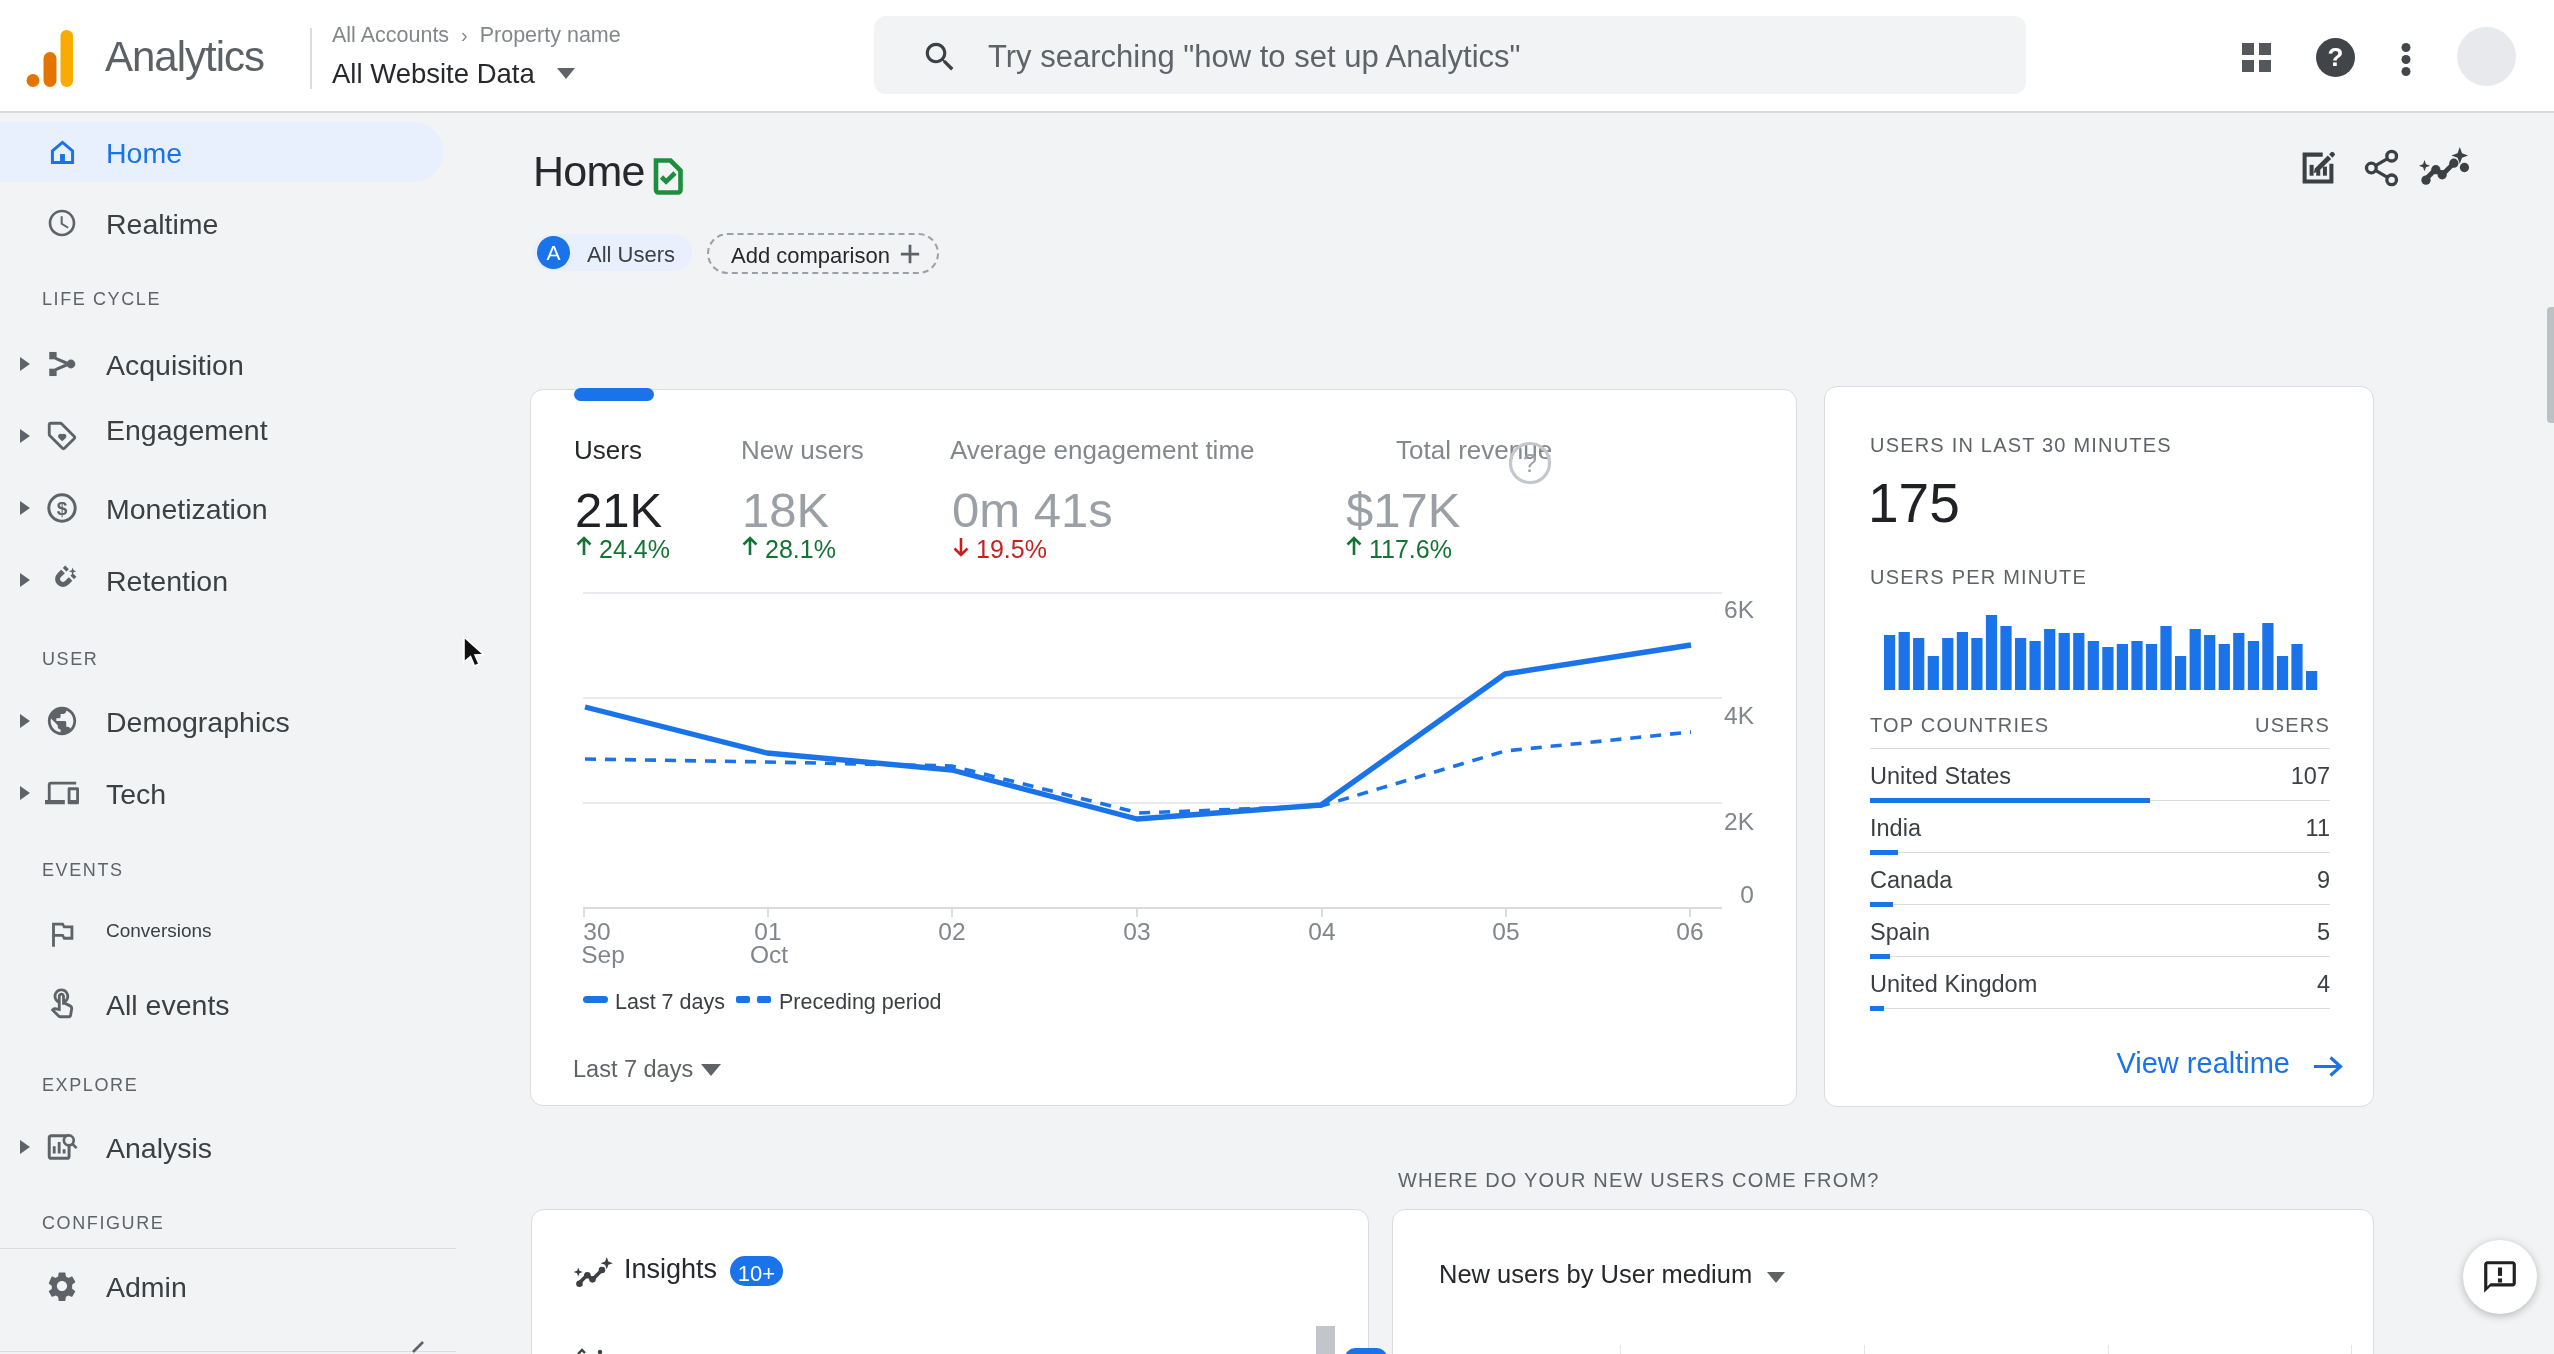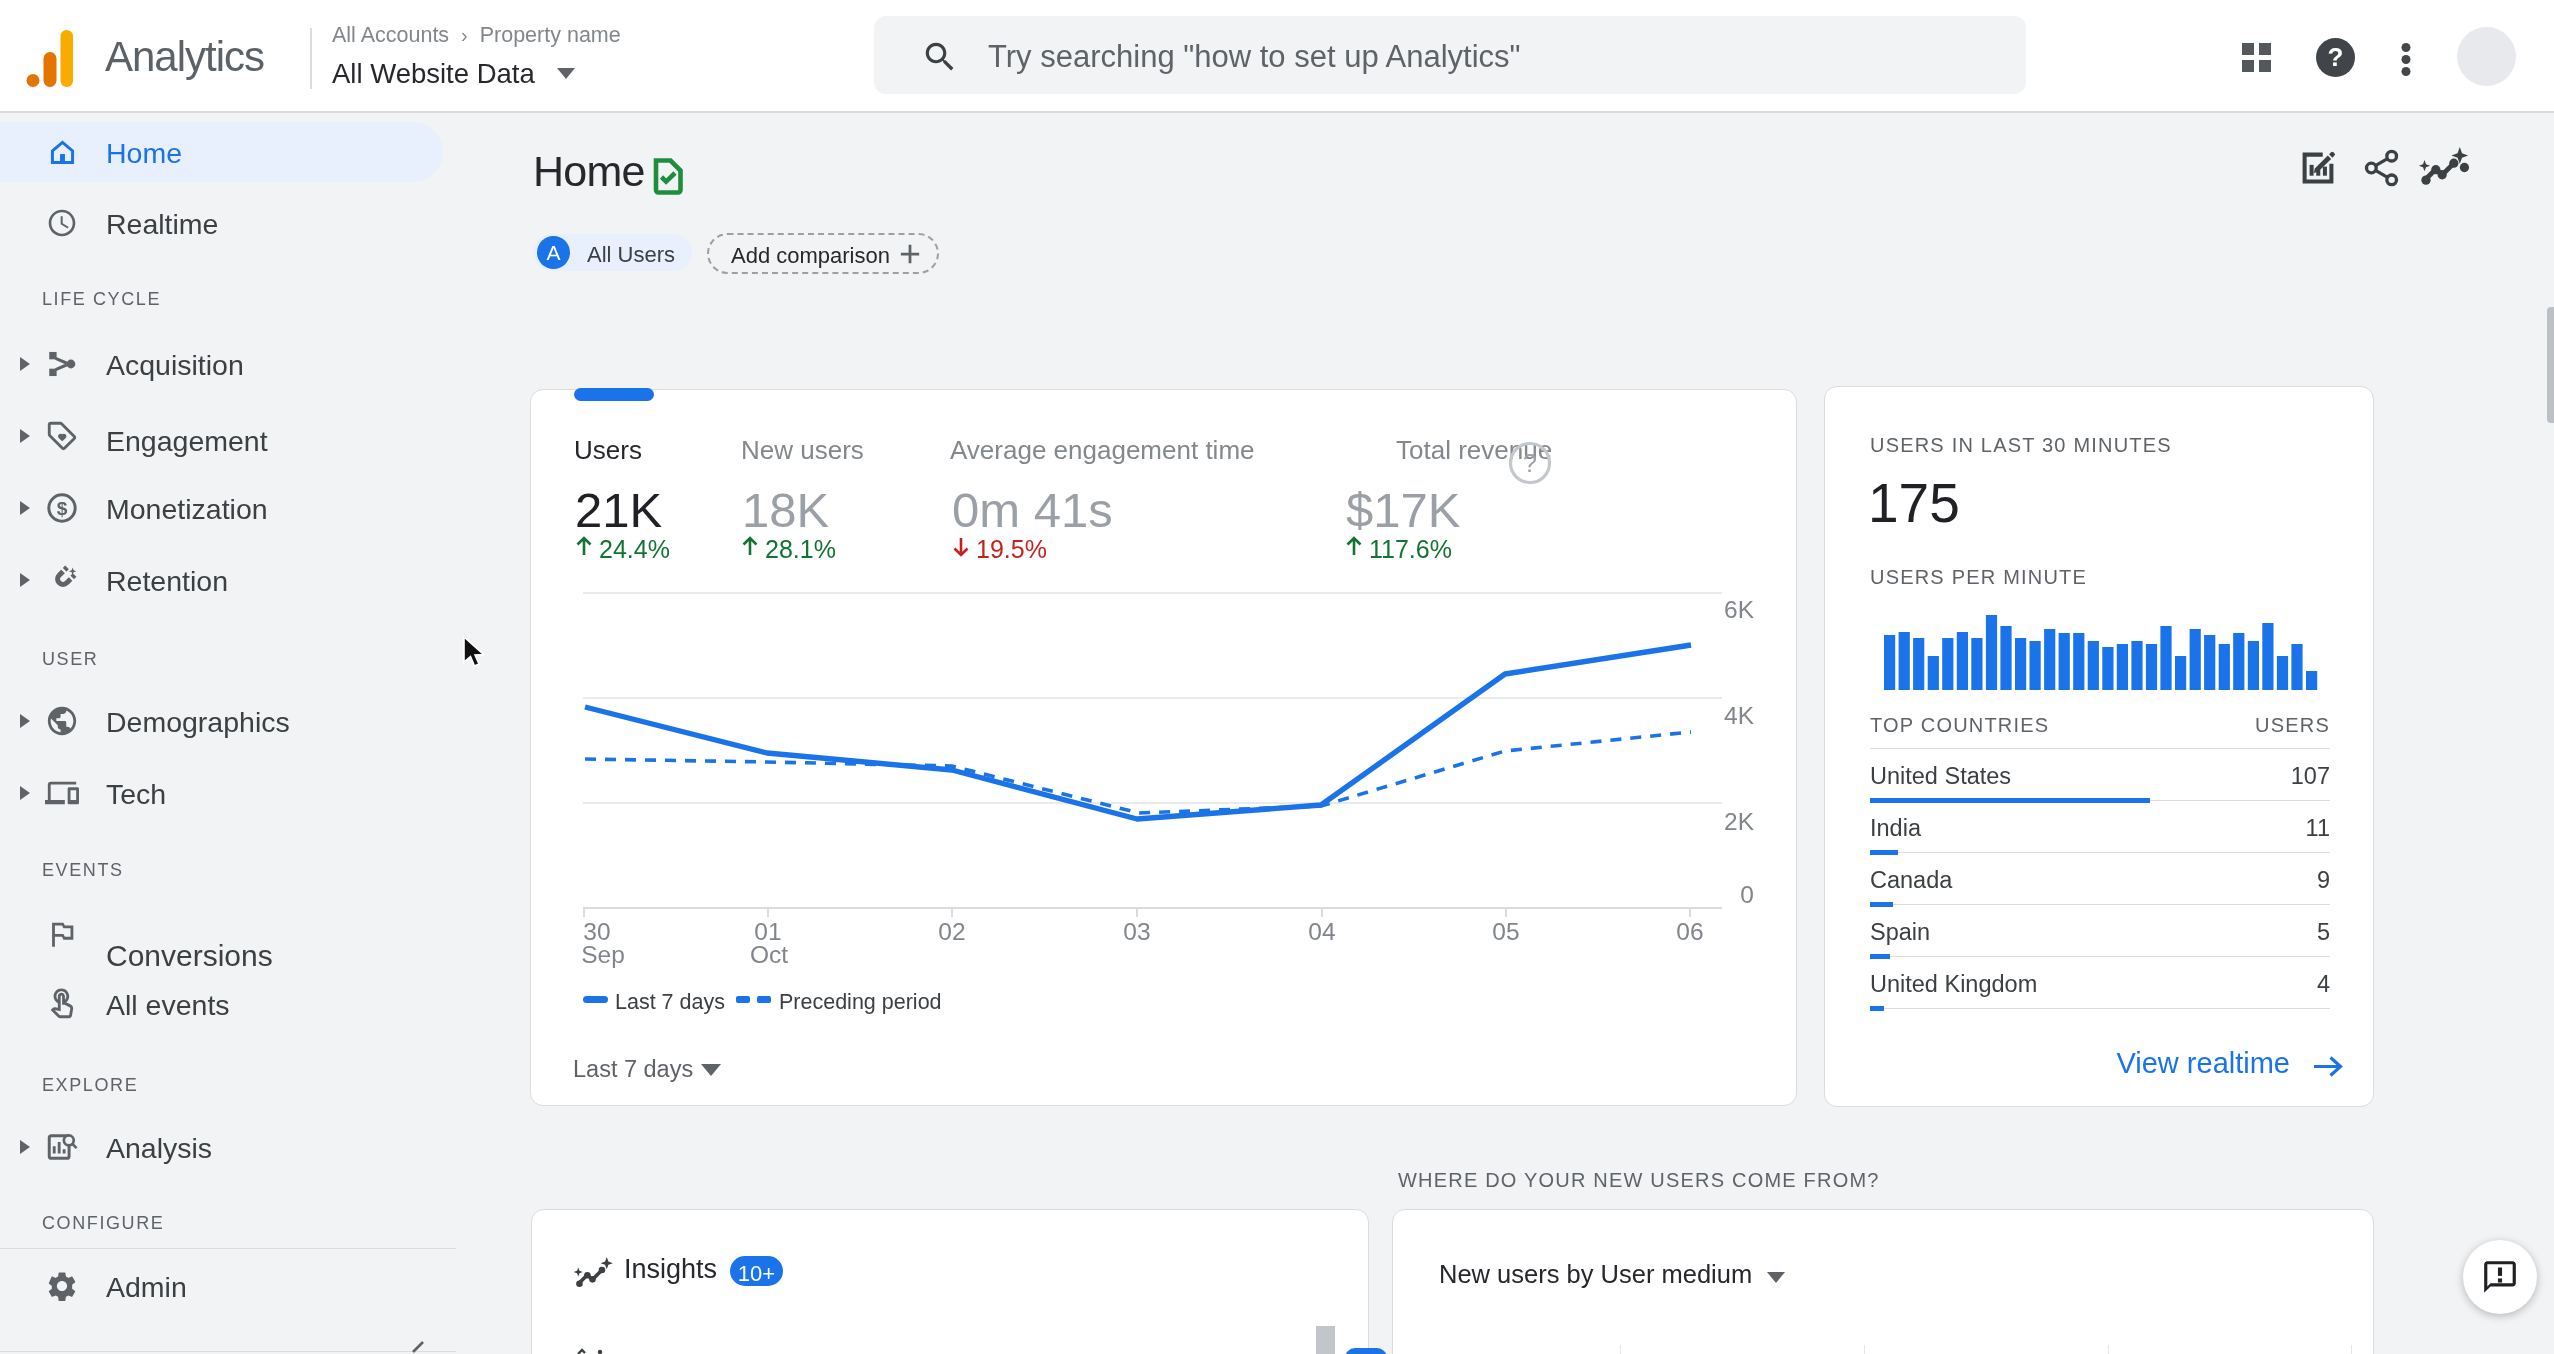--- a/index.html
+++ b/index.html
@@ -66,21 +66,21 @@
     <rect x="3" y="15.3" width="5.2" height="5.2" fill="#5f6368"></rect>
     <circle cx="18.3" cy="12" r="3.1" fill="#5f6368"></circle>
     <path d="M7.5 8 L15.5 11.5 M7.5 16 L15.5 12.5" stroke="#5f6368" stroke-width="2.2" fill="none"></path>
   </svg>
 <div class="abs" style="left:106px;top:351px;font-size:28.5px;color:#3c4043;text-align:right;">Acquisition</div>
 <div class="abs" style="left:20px;top:429px;width:0;height:0;border-top:7px solid transparent;border-bottom:7px solid transparent;border-left:10px solid #5f6368;"></div>
 <svg class="abs" style="left:45px;top:419px;" width="34" height="34" viewBox="0 0 24 24">
     <path d="M21.41 11.58l-9-9C12.05 2.22 11.55 2 11 2H4c-1.1 0-2 .9-2 2v7c0 .55.22 1.05.59 1.42l9 9c.36.36.86.58 1.41.58.55 0 1.05-.22 1.41-.59l7-7c.37-.36.59-.86.59-1.41 0-.55-.23-1.06-.59-1.42zM13 20.01 4 11V4h7v-.01l9 9-7 7.02z" fill="#5f6368"></path>
     <path d="M9.2 12.2c0-.5.2-.95.55-1.28.34-.34.79-.53 1.28-.53.42 0 .8.15 1.13.39.33-.24.72-.39 1.13-.39.5 0 .95.2 1.28.53.34.34.55.79.55 1.28 0 .54-.24 1.03-.63 1.36l-2.33 2.15-2.33-2.15c-.39-.33-.63-.82-.63-1.36z" fill="#5f6368"></path>
   </svg>
-<div class="abs" style="left:106px;top:427px;font-size:28.5px;color:#3c4043;">Engagement</div>
+<div class="abs" style="left:106px;top:416px;font-size:28.5px;color:#3c4043;">Engagement</div>
 <div class="abs" style="left:20px;top:501px;width:0;height:0;border-top:7px solid transparent;border-bottom:7px solid transparent;border-left:10px solid #5f6368;"></div>
 <svg class="abs" style="left:45px;top:491px;" width="34" height="34" viewBox="0 0 24 24">
     <circle cx="12" cy="12" r="9.3" fill="none" stroke="#5f6368" stroke-width="2.1"></circle>
     <text x="12" y="16.8" text-anchor="middle" font-size="13.5" font-weight="bold" fill="#5f6368" font-family="Liberation Sans">$</text>
   </svg>
 <div class="abs" style="left:106px;top:495px;font-size:28.5px;color:#3c4043;">Monetization</div>
 <div class="abs" style="left:20px;top:573px;width:0;height:0;border-top:7px solid transparent;border-bottom:7px solid transparent;border-left:10px solid #5f6368;"></div>
 <svg class="abs" style="left:45px;top:563px;" width="34" height="34" viewBox="0 0 24 24">
     <g transform="rotate(45 12 12)">
       <path d="M8.2 3.2 V11 a3.8 3.8 0 0 0 7.6 0 V3.2" fill="none" stroke="#5f6368" stroke-width="3.6"></path>
@@ -95,21 +95,21 @@
   </svg>
 <div class="abs" style="left:106px;top:708px;font-size:28.5px;color:#3c4043;">Demographics</div>
 <div class="abs" style="left:20px;top:786px;width:0;height:0;border-top:7px solid transparent;border-bottom:7px solid transparent;border-left:10px solid #5f6368;"></div>
 <svg class="abs" style="left:45px;top:776px;" width="34" height="34" viewBox="0 0 24 24">
     <path d="M4 6h18V4H4c-1.1 0-2 .9-2 2v11H0v3h14v-3H4V6zm19 2h-6c-.55 0-1 .45-1 1v10c0 .55.45 1 1 1h6c.55 0 1-.45 1-1V9c0-.55-.45-1-1-1zm-1 9h-4v-7h4v7z" fill="#5f6368"></path>
   </svg>
 <div class="abs" style="left:106px;top:780px;font-size:28.5px;color:#3c4043;">Tech</div>
 <svg class="abs" style="left:45px;top:917px;" width="34" height="34" viewBox="0 0 24 24">
     <path d="M14 6l-1-2H5v17h2v-7h5l1 2h7V6h-6zm4 8h-4l-1-2H7V6h5l1 2h5v6z" fill="#5f6368"></path>
   </svg>
-<div class="abs" style="left:106px;top:921px;font-size:30px;color:#3c4043;margin-top:20px;">Conversions</div>
+<div class="abs" style="left:106px;top:921px;font-size:19px;color:#3c4043;">Conversions</div>
 <svg class="abs" style="left:45px;top:987px;" width="34" height="34" viewBox="0 0 24 24">
     <path d="M18.19 12.44l-3.24-1.62c1.29-1 2.12-2.56 2.12-4.32 0-3.03-2.47-5.5-5.5-5.5s-5.5 2.47-5.5 5.5c0 2.13 1.22 3.98 3 4.89v3.26c-2.15-.46-2.02-.44-2.26-.44-.53 0-1.03.21-1.41.59L4 16.22l5.09 5.09c.43.44 1.03.69 1.65.69h6.3c.98 0 1.81-.7 1.97-1.67l.8-4.71c.22-1.3-.43-2.58-1.62-3.18zm-.35 2.85l-.8 4.71h-6.3c-.09 0-.17-.04-.24-.1l-3.68-3.68 4.25.89V6.5c0-.28.22-.5.5-.5s.5.22.5.5v6h1.76l3.46 1.73c.4.2.62.63.55 1.06zM8.07 6.5c0-1.93 1.57-3.5 3.5-3.5s3.5 1.57 3.5 3.5c0 .95-.38 1.81-1 2.44V6.5c0-1.38-1.12-2.5-2.5-2.5S9.07 5.12 9.07 6.5v2.44c-.62-.63-1-1.49-1-2.44z" fill="#5f6368"></path>
   </svg>
 <div class="abs" style="left:106px;top:991px;font-size:28.5px;color:#3c4043;">All events</div>
 <div class="abs" style="left:20px;top:1140px;width:0;height:0;border-top:7px solid transparent;border-bottom:7px solid transparent;border-left:10px solid #5f6368;"></div>
 <svg class="abs" style="left:45px;top:1130px;" width="34" height="34" viewBox="0 0 24 24">
     <rect x="3" y="4" width="14" height="16" rx="1.5" fill="none" stroke="#5f6368" stroke-width="2.1"></rect>
     <path d="M6.5 16.5 v-5 M10 16.5 v-8 M13.5 16.5 v-3" stroke="#5f6368" stroke-width="2" fill="none"></path>
     <circle cx="16.8" cy="7.3" r="3.5" fill="#f1f3f4" stroke="#5f6368" stroke-width="1.9"></circle>
     <path d="M19.3 9.8 l3 3" stroke="#5f6368" stroke-width="1.9"></path>

